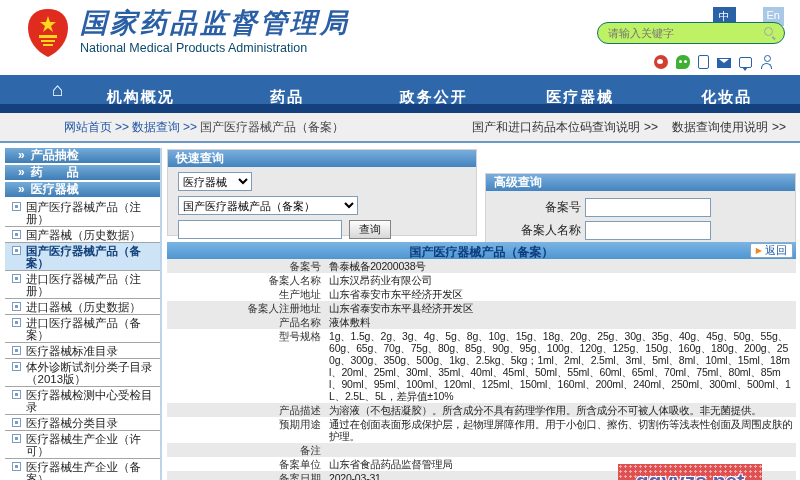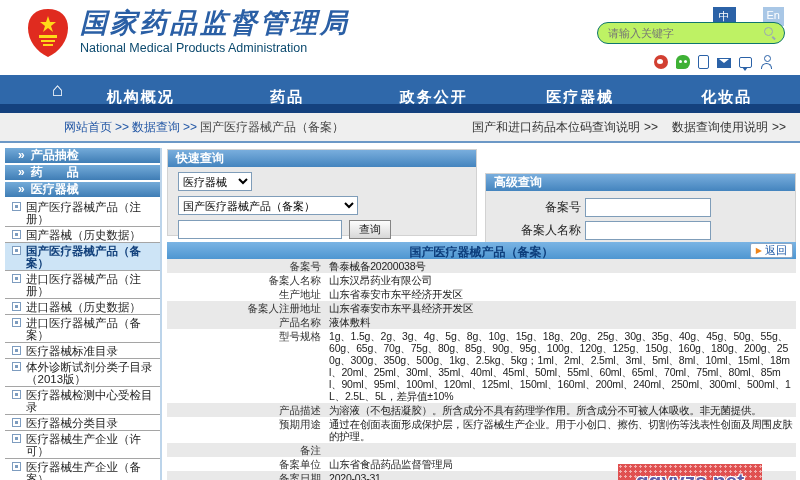--- a/index.html
+++ b/index.html
@@ -300,21 +300,21 @@
           <div class="drow">
             <span class="dlabel">型号规格</span>
             <span class="dval">1g、1.5g、2g、3g、4g、5g、8g、10g、15g、18g、20g、25g、30g、35g、40g、45g、50g、55g、60g、65g、70g、75g、80g、85g、90g、95g、100g、120g、125g、150g、160g、180g、200g、250g、300g、350g、500g、1kg、2.5kg、5kg；1ml、2ml、2.5ml、3ml、5ml、8ml、10ml、15ml、18ml、20ml、25ml、30ml、35ml、40ml、45ml、50ml、55ml、60ml、65ml、70ml、75ml、80ml、85ml、90ml、95ml、100ml、120ml、125ml、150ml、160ml、200ml、240ml、250ml、300ml、500ml、1L、2.5L、5L，差异值±10%</span>
           </div>
           <div class="drow gray">
             <span class="dlabel">产品描述</span>
             <span class="dval">为溶液（不包括凝胶）。所含成分不具有药理学作用。所含成分不可被人体吸收。非无菌提供。</span>
           </div>
           <div class="drow">
             <span class="dlabel">预期用途</span>
-            <span class="dval">通过在创面表面形成保护层，医疗器械生产企业。用于小创口、擦伤、切割伤等浅表性创面及周围皮肤的护理。</span>
+            <span class="dval">通过在创面表面形成保护层，起物理屏障作用。用于小创口、擦伤、切割伤等浅表性创面及周围皮肤的护理。</span>
           </div>
           <div class="drow gray">
             <span class="dlabel">备注</span>
             <span class="dval"></span>
           </div>
           <div class="drow">
             <span class="dlabel">备案单位</span>
             <span class="dval">山东省食品药品监督管理局</span>
           </div>
           <div class="drow gray">

